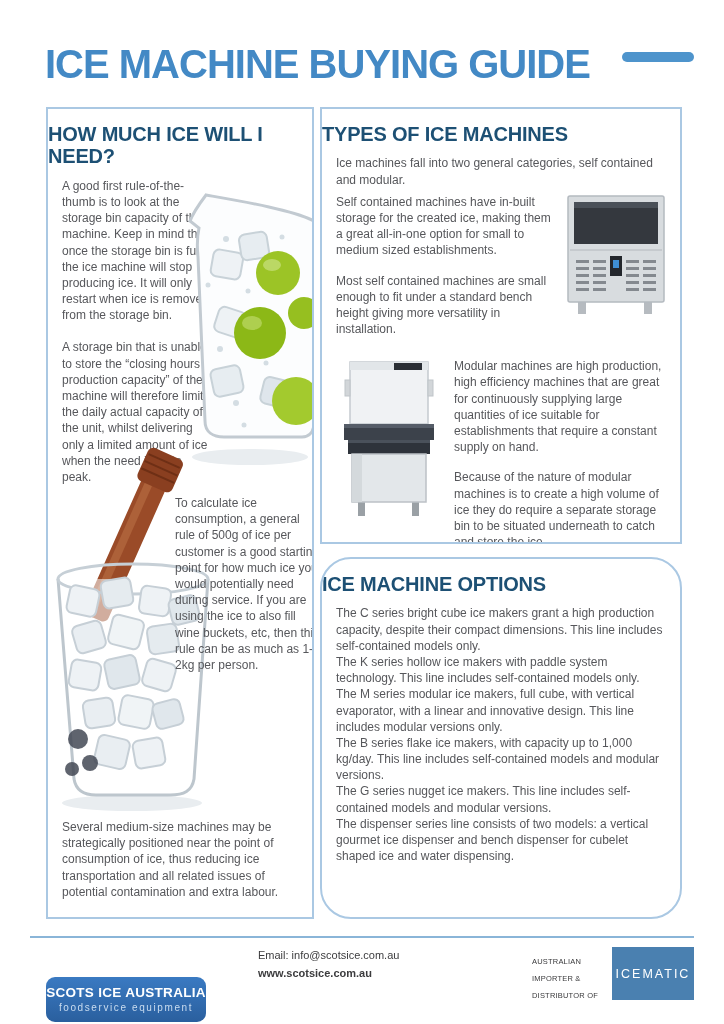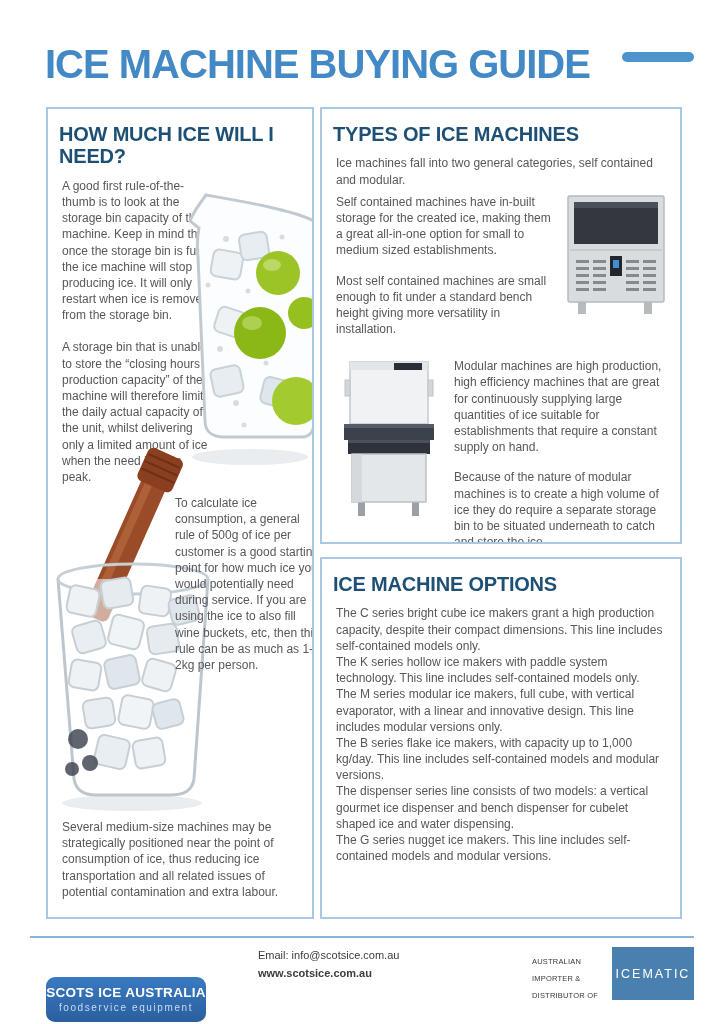--- a/index.html
+++ b/index.html
@@ -15,23 +15,23 @@
   .title-bar {
     position:absolute; left:622px; top:52px; width:72px; height:10px;
     background:#4e94cc; border-radius:5px;
   }
   .panel {
     position:absolute; background:#ffffff;
     border:2px solid #aac8e3; overflow:hidden;
   }
   #panel-need    { left:46px;  top:107px; width:264px; height:808px; }
   #panel-types   { left:320px; top:107px; width:358px; height:433px; }
-  #panel-options { left:320px; top:557px; width:358px; height:358px; }
+  #panel-options { left:320px; top:557px; width:358px; height:358px;border-radius:31px; }
   .panel h2 {
-    margin:14px 14px 10px 11px; font-size:20px; line-height:1.12;
+    margin:14px 14px 10px 0; font-size:20px; line-height:1.12;
     color:#1d5074; letter-spacing:-0.2px;
   }
   .body-text {
     font-size:12px; line-height:1.35; color:#56575b; margin:0 0 13px 0;
   }
   .col-narrow { width:150px; margin-left:14px; }
   .abs { position:absolute; }
   
   .row { display:flex; margin:0 14px; }
   .row .txt { flex:1; }
@@ -218,22 +218,22 @@
     </div>
 
   </div>
 
   <div class="panel" id="panel-options">
     <h2>ICE MACHINE OPTIONS</h2>
     <p class="body-text pad">The C series bright cube ice makers grant a high production capacity, despite their compact dimensions. This line includes self-contained models only.</p>
     <p class="body-text pad">The K series hollow ice makers with paddle system technology. This line includes self-contained models only.</p>
     <p class="body-text pad">The M series modular ice makers, full cube, with vertical evaporator, with a linear and innovative design. This line includes modular versions only.</p>
     <p class="body-text pad">The B series flake ice makers, with capacity up to 1,000 kg/day. This line includes self-contained models and modular versions.</p>
+    <p class="body-text pad">The G series nugget ice makers. This line includes self-contained models and modular versions.</p>
     <p class="body-text pad">The dispenser series line consists of two models: a vertical gourmet ice dispenser and bench dispenser for cubelet shaped ice and water dispensing.</p>
-    <p class="body-text pad">The G series nugget ice makers. This line includes self-contained models and modular versions.</p>
   </div>
 
   <div class="footer-rule"></div>
 
   <div class="scots-logo">
     <div class="primary">SCOTS ICE AUSTRALIA</div>
     <div class="secondary">foodservice equipment</div>
   </div>
 
   <div class="contact">

